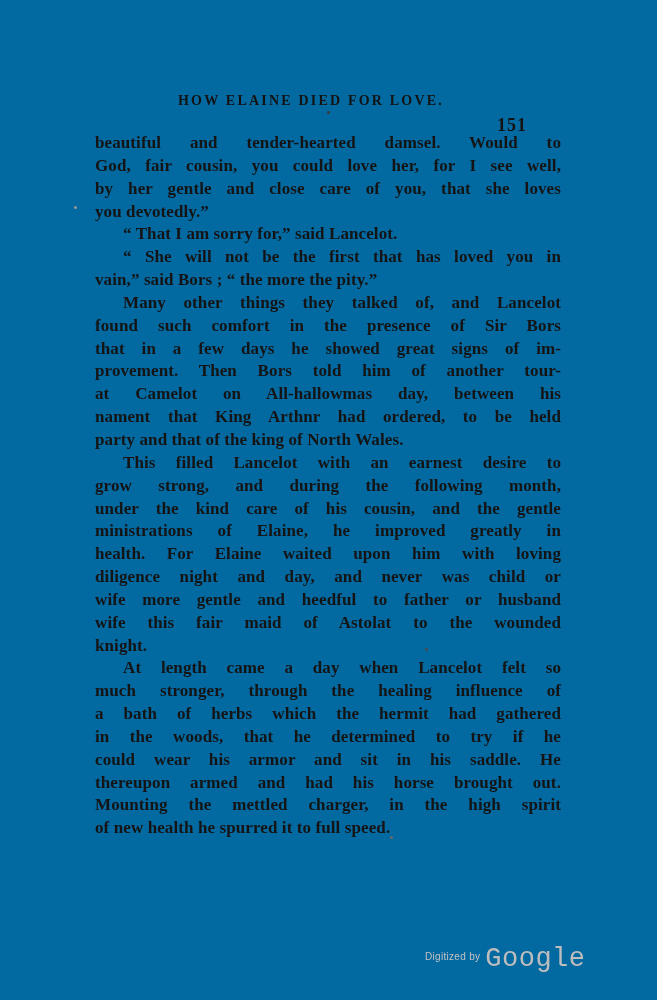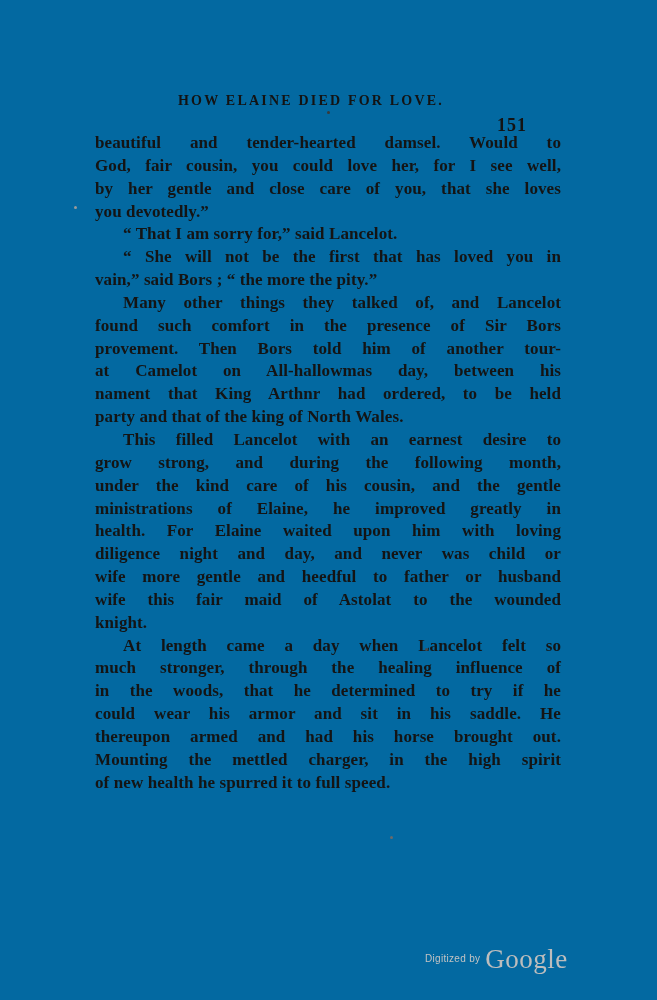--- a/index.html
+++ b/index.html
@@ -87,21 +87,21 @@
     white-space: nowrap;
   }
   .wm-prefix {
     font-family: "Liberation Sans", sans-serif;
     font-size: 10px;
     color: #c3c3c3;
     vertical-align: 6px;
     letter-spacing: 0.3px;
   }
   .wm-brand {
-    font-family: Liberation Serif, serif;
+    font-family: Liberation Mono, monospace;
     font-size: 27px;
     color: #bdbdbd;
     letter-spacing: 0.5px;
     margin-left: 5px;
   }
 </style>
 </head>
 <body>
 
 <div class="scan-page">
@@ -114,35 +114,37 @@
   <div class="text-block">
       <div class="line just">beautiful and tender-hearted damsel. Would to</div>
       <div class="line just">God, fair cousin, you could love her, for I see well,</div>
       <div class="line just">by her gentle and close care of you, that she loves</div>
       <div class="line">you devotedly.”</div>
       <div class="line indent">“ That I am sorry for,” said Lancelot.</div>
       <div class="line just indent">“ She will not be the first that has loved you in</div>
       <div class="line">vain,” said Bors ; “ the more the pity.”</div>
       <div class="line just indent">Many other things they talked of, and Lancelot</div>
       <div class="line just">found such comfort in the presence of Sir Bors</div>
+      <div class="line just">that in a few days he showed great signs of im-</div>
       <div class="line just">provement. Then Bors told him of another tour-</div>
       <div class="line just">at Camelot on All-hallowmas day, between his</div>
       <div class="line just">nament that King Arthnr had ordered, to be held</div>
       <div class="line">party and that of the king of North Wales.</div>
       <div class="line just indent">This filled Lancelot with an earnest desire to</div>
       <div class="line just">grow strong, and during the following month,</div>
       <div class="line just">under the kind care of his cousin, and the gentle</div>
       <div class="line just">ministrations of Elaine, he improved greatly in</div>
       <div class="line just">health. For Elaine waited upon him with loving</div>
       <div class="line just">diligence night and day, and never was child or</div>
       <div class="line just">wife more gentle and heedful to father or husband</div>
       <div class="line just">wife this fair maid of Astolat to the wounded</div>
       <div class="line">knight.</div>
       <div class="line just indent">At length came a day when Lancelot felt so</div>
       <div class="line just">much stronger, through the healing influence of</div>
+      <div class="line just">a bath of herbs which the hermit had gathered</div>
       <div class="line just">in the woods, that he determined to try if he</div>
       <div class="line just">could wear his armor and sit in his saddle. He</div>
       <div class="line just">thereupon armed and had his horse brought out.</div>
       <div class="line just">Mounting the mettled charger, in the high spirit</div>
       <div class="line">of new health he spurred it to full speed.</div>
     </div>
 
   <span class="speck s1"></span>
   <span class="speck s2"></span>
   <span class="speck s3"></span>

